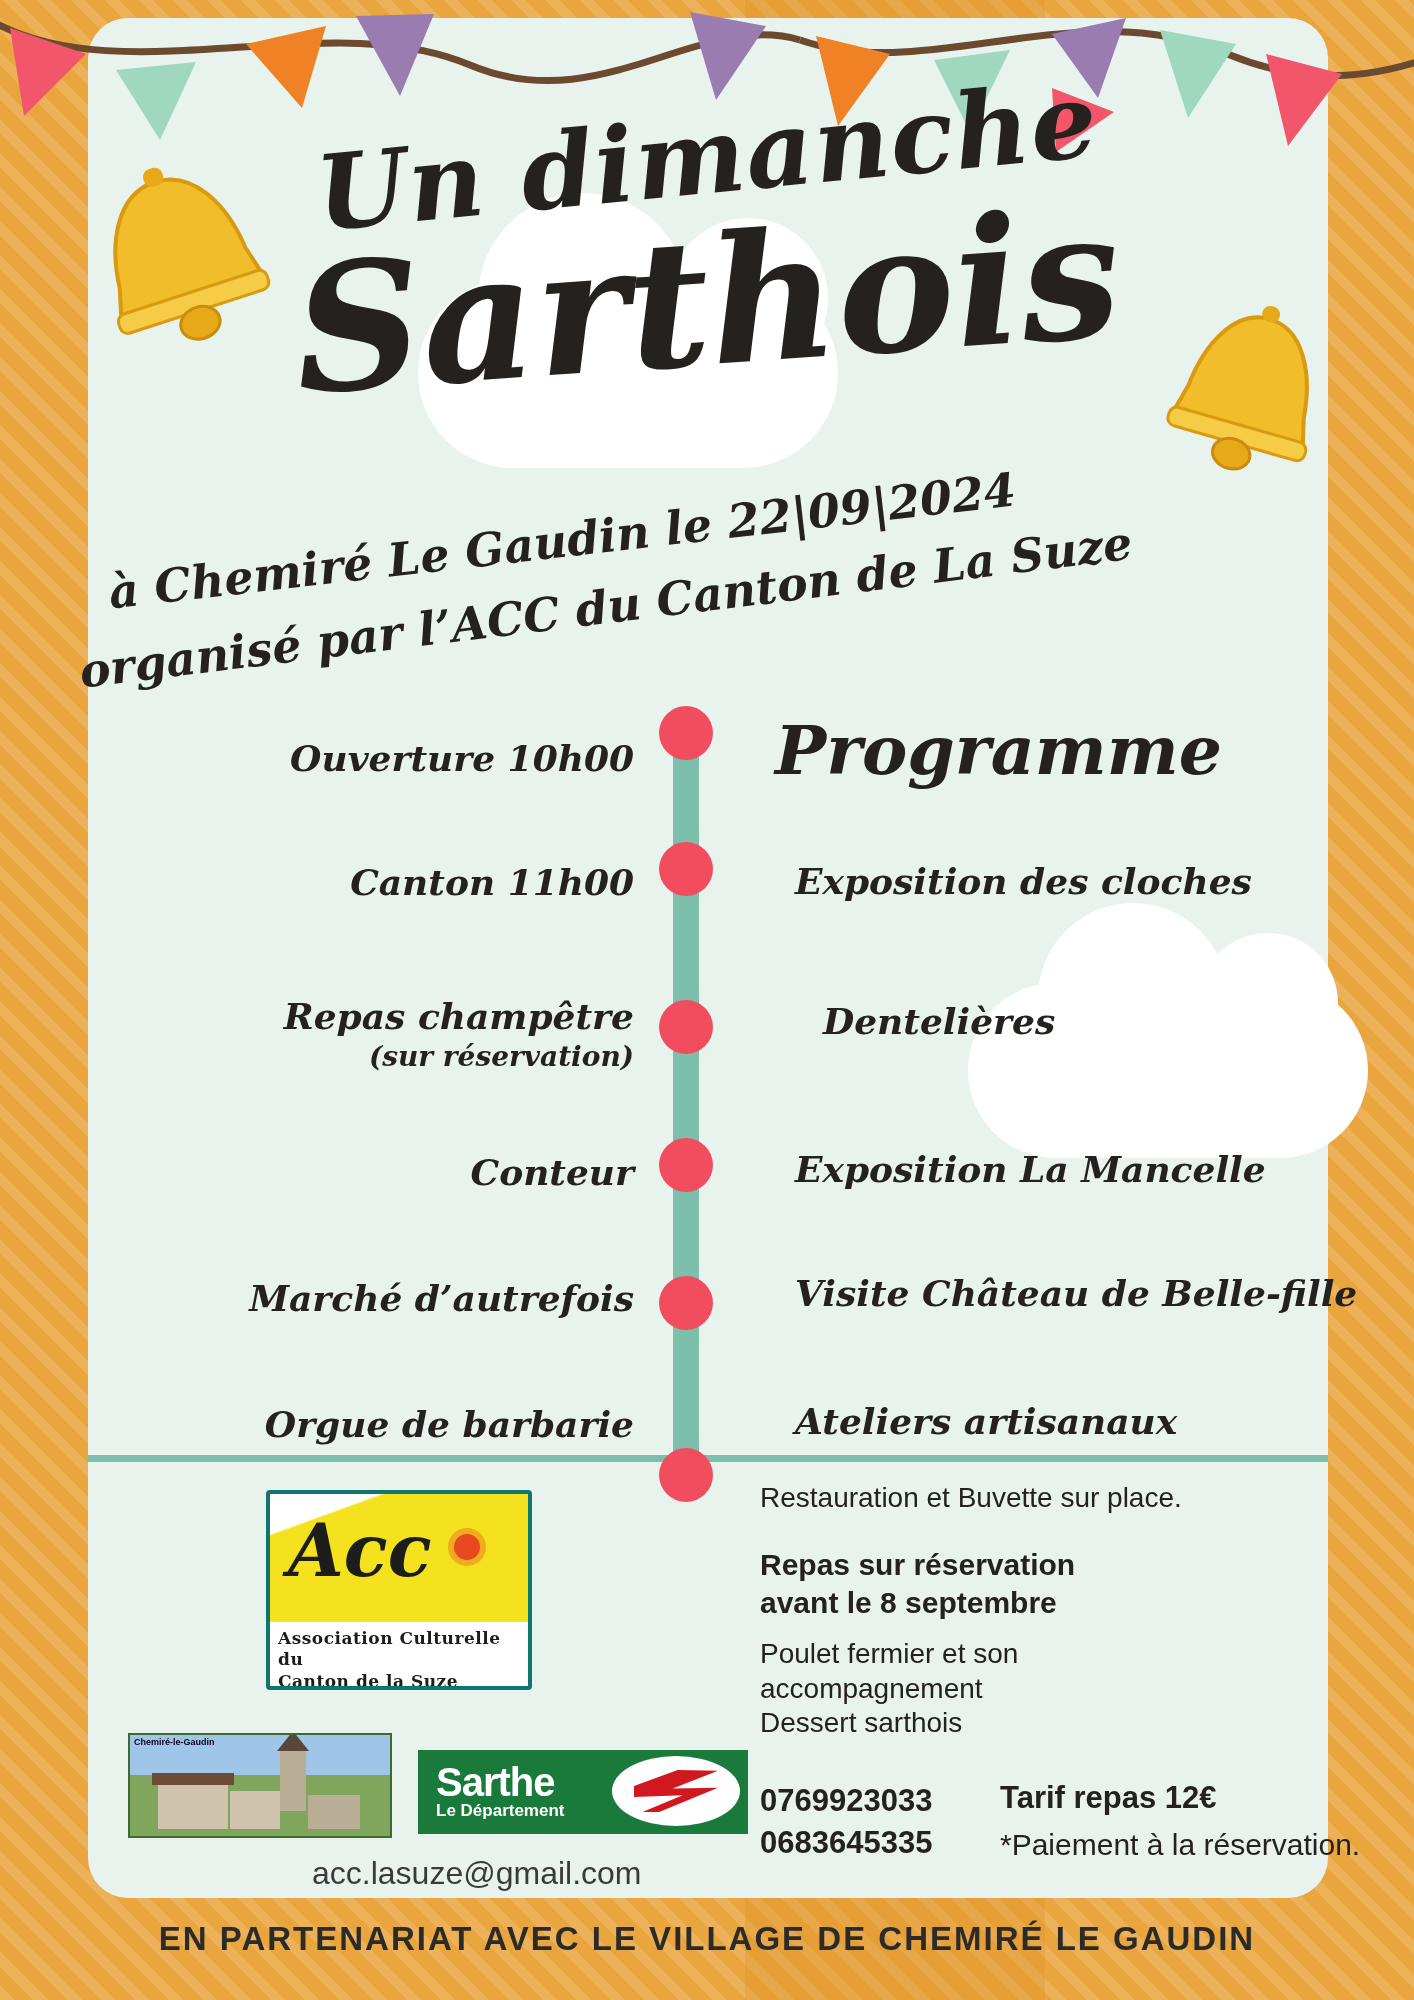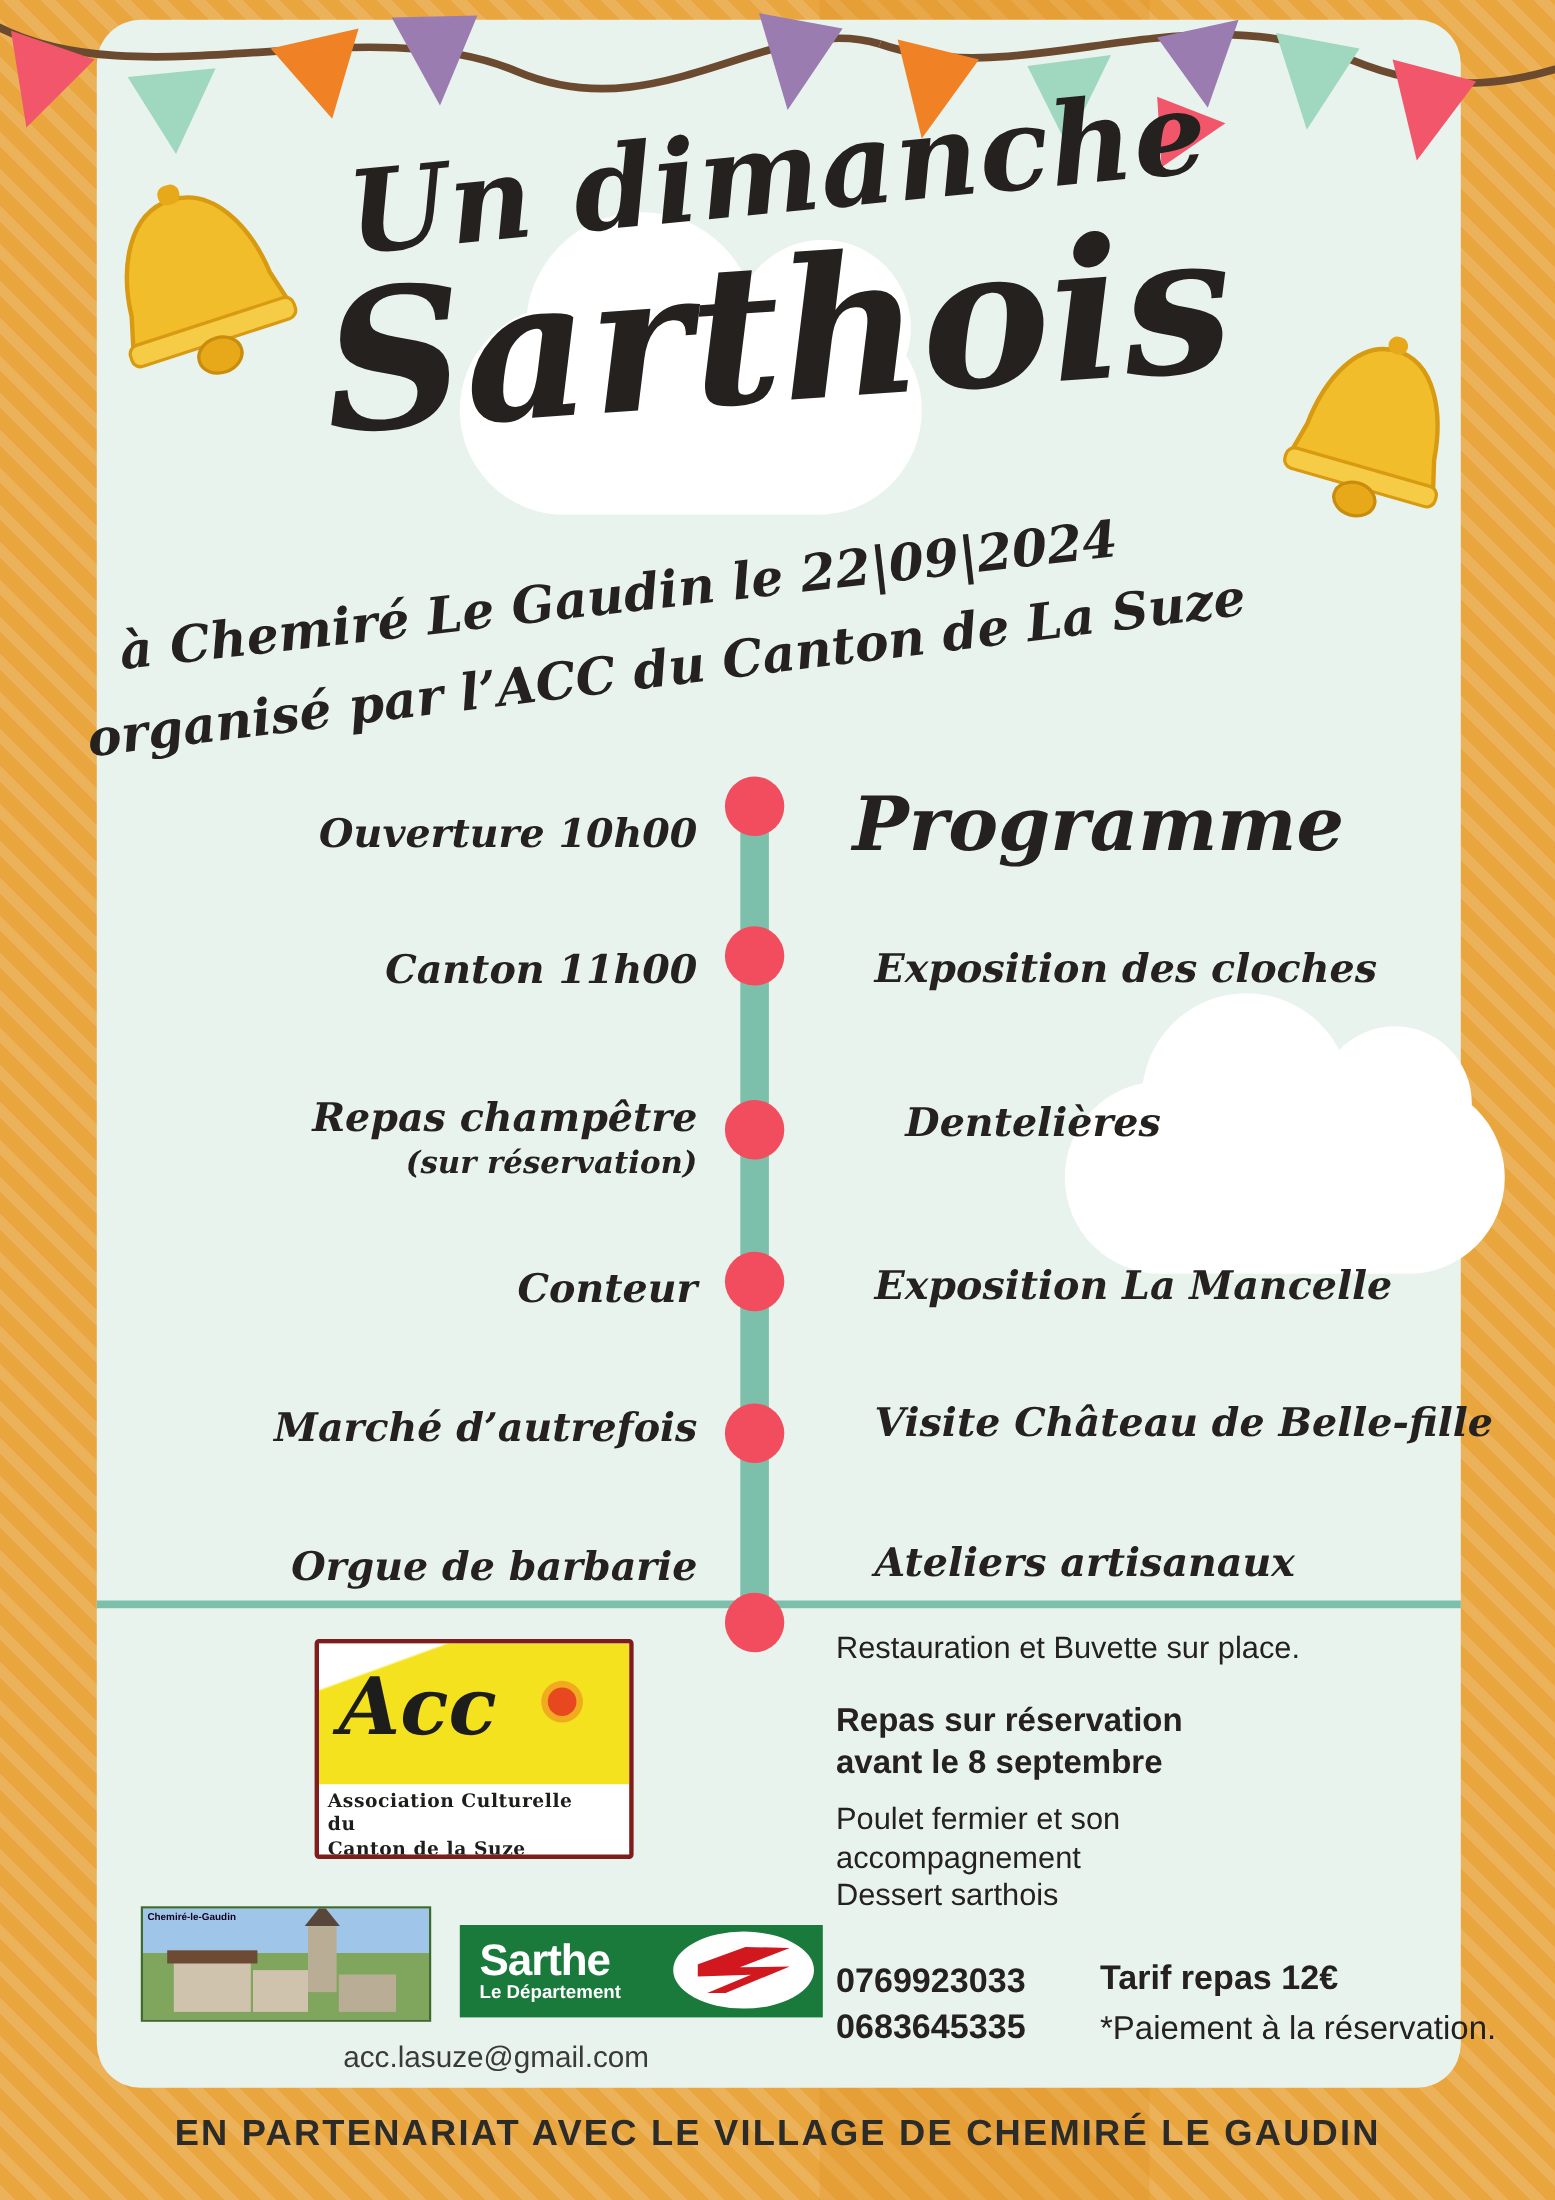--- a/index.html
+++ b/index.html
@@ -188,26 +188,26 @@
     top: 1455px;
     width: 1240px;
     height: 7px;
     background: #7cc0ab;
     z-index: 4;
   }
 
   
   .acc-logo {
     position: absolute;
-    left: 286px;
+    left: 266px;
     top: 1490px;
-    width: 290px;
+    width: 266px;
     height: 200px;
     background: #ffffff;
-    border: 4px solid #7f1d1d;
+    border: 4px solid #0f766e;
     border-radius: 4px;
     overflow: hidden;
     z-index: 6;
   }
   .acc-logo .yellow {
     position: absolute;
     left: 0; top: 0; width: 100%; height: 128px;
     background: linear-gradient(160deg, #ffffff 0%, #ffffff 18%, #f4e21e 19%, #f4e21e 100%);
   }
   .acc-logo .accmark {
@@ -313,21 +313,21 @@
     width: 84px; height: 42px;
     background: #d2181f;
     clip-path: polygon(0% 38%, 52% 0%, 100% 2%, 46% 44%, 100% 42%, 30% 100%, 10% 100%, 58% 60%, 0% 64%);
   }
 
   .email {
     position: absolute;
     left: 312px;
     top: 1855px;
     font-family: "Liberation Sans", sans-serif;
-    font-size: 27px;
+    font-size: 32px;
     color: #3a3a38;
     z-index: 6;
   }
 
   
   .info {
     position: absolute;
     left: 760px;
     top: 1480px;
     width: 560px;

